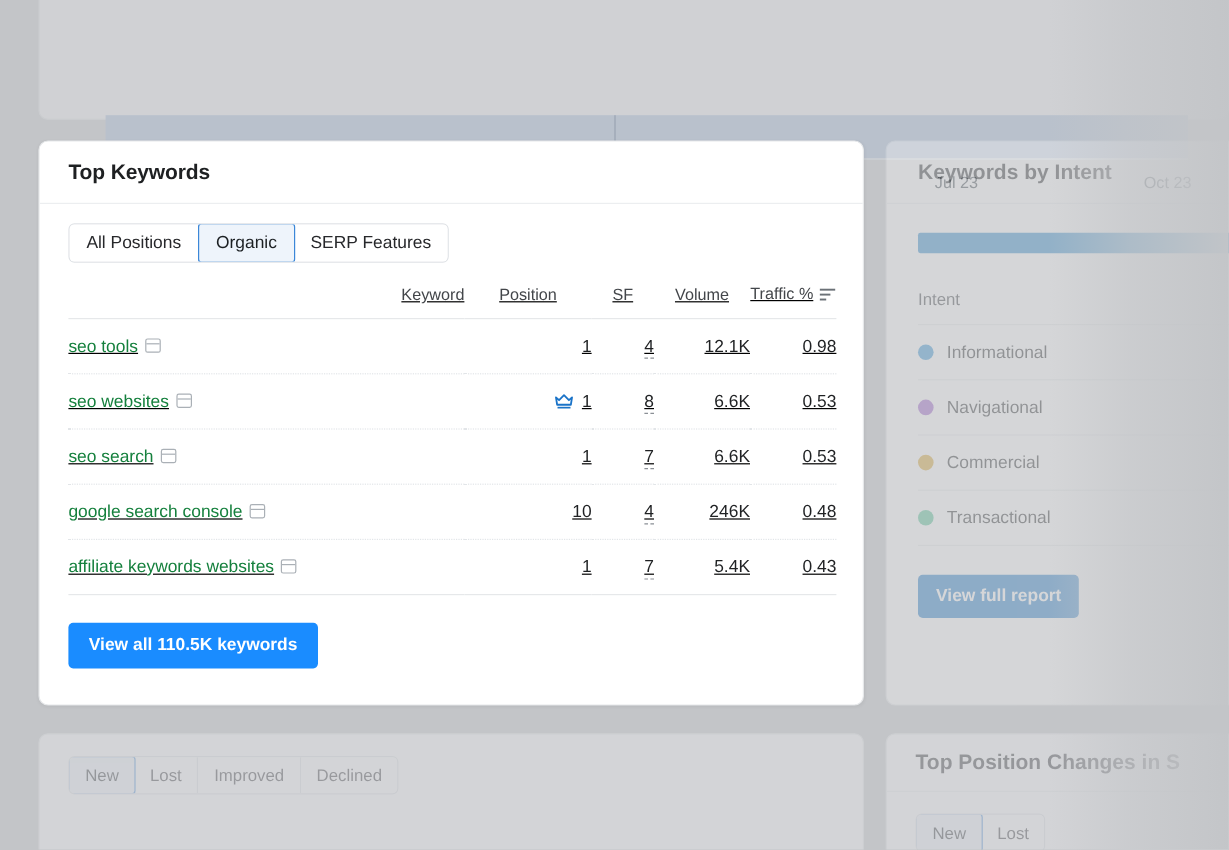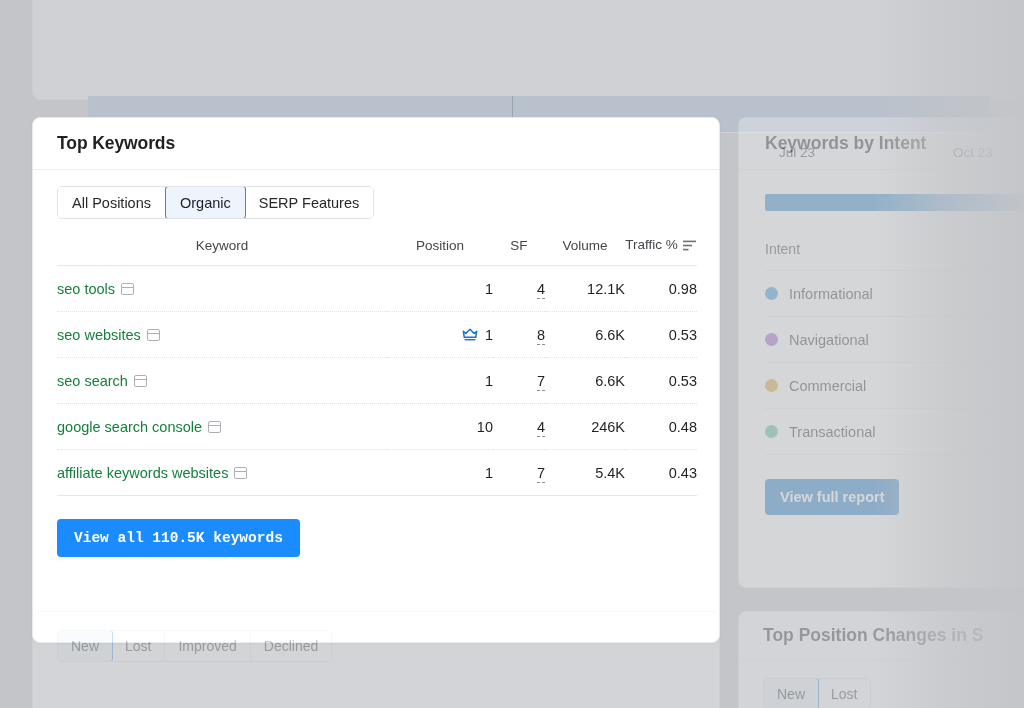--- a/index.html
+++ b/index.html
@@ -68,42 +68,42 @@
     color: #6b7177;
     white-space: nowrap;
   }
 
   
   .tk-card {
     position: absolute;
     left: 32px;
     top: 117px;
     width: 688px;
-    height: 526px;
+    height: 471px;
     background: #ffffff;
     border: 1px solid #e6e8ea;
     border-radius: 8px;
     box-shadow: 0 1px 3px rgba(0,0,0,0.05);
     overflow: hidden;
   }
   .tk-header {
     height: 52px;
     display: flex;
     align-items: center;
     padding: 0 0 0 24px;
     border-bottom: 1px solid #eceef0;
   }
   .tk-title {
     font-size: 17.5px;
     font-weight: bold;
     color: #1e2022;
     letter-spacing: -0.1px;
   }
 
-  .tk-body { padding: 16px 24px 0 24px; }
+  .tk-body { padding: 16px 24px 0 24px; text-decoration: underline; }
 
   
   .seg {
     display: inline-flex;
     border: 1px solid #dfe2e6;
     border-radius: 5px;
     overflow: hidden;
     height: 33px;
     background: #fff;
   }
@@ -139,21 +139,21 @@
     table-layout: fixed;
   }
   table.tk-table th {
     font-size: 13.5px;
     font-weight: normal;
     color: #43464a;
     padding: 0 0 11px 0;
     border-bottom: 1px solid #e6e8ea;
     white-space: nowrap;
   }
-  table.tk-table th.c-kw { text-align: center; }
+  table.tk-table th.c-kw { text-align: right; }
   table.tk-table td {
     font-size: 14.5px;
     color: #1f2123;
     padding: 0;
     height: 46px;
     border-bottom: 1px dotted #e2e5e8;
     text-align: right;
     vertical-align: middle;
     white-space: nowrap;
   }
@@ -218,21 +218,21 @@
   .tk-footer { padding: 23px 24px 0 24px; }
   .btn-primary {
     background: #1a8cff;
     color: #fff;
     border: none;
     border-radius: 4px;
     font-size: 14.5px;
     font-weight: bold;
     padding: 11px 17px;
     cursor: pointer;
-    font-family: Liberation Mono, monospace;
+    font-family: Liberation Sans, sans-serif;
   }
 
   
   .ki-card {
     position: absolute;
     left: 738px;
     top: 117px;
     width: 320px;
     height: 471px;
     background: #fff;

